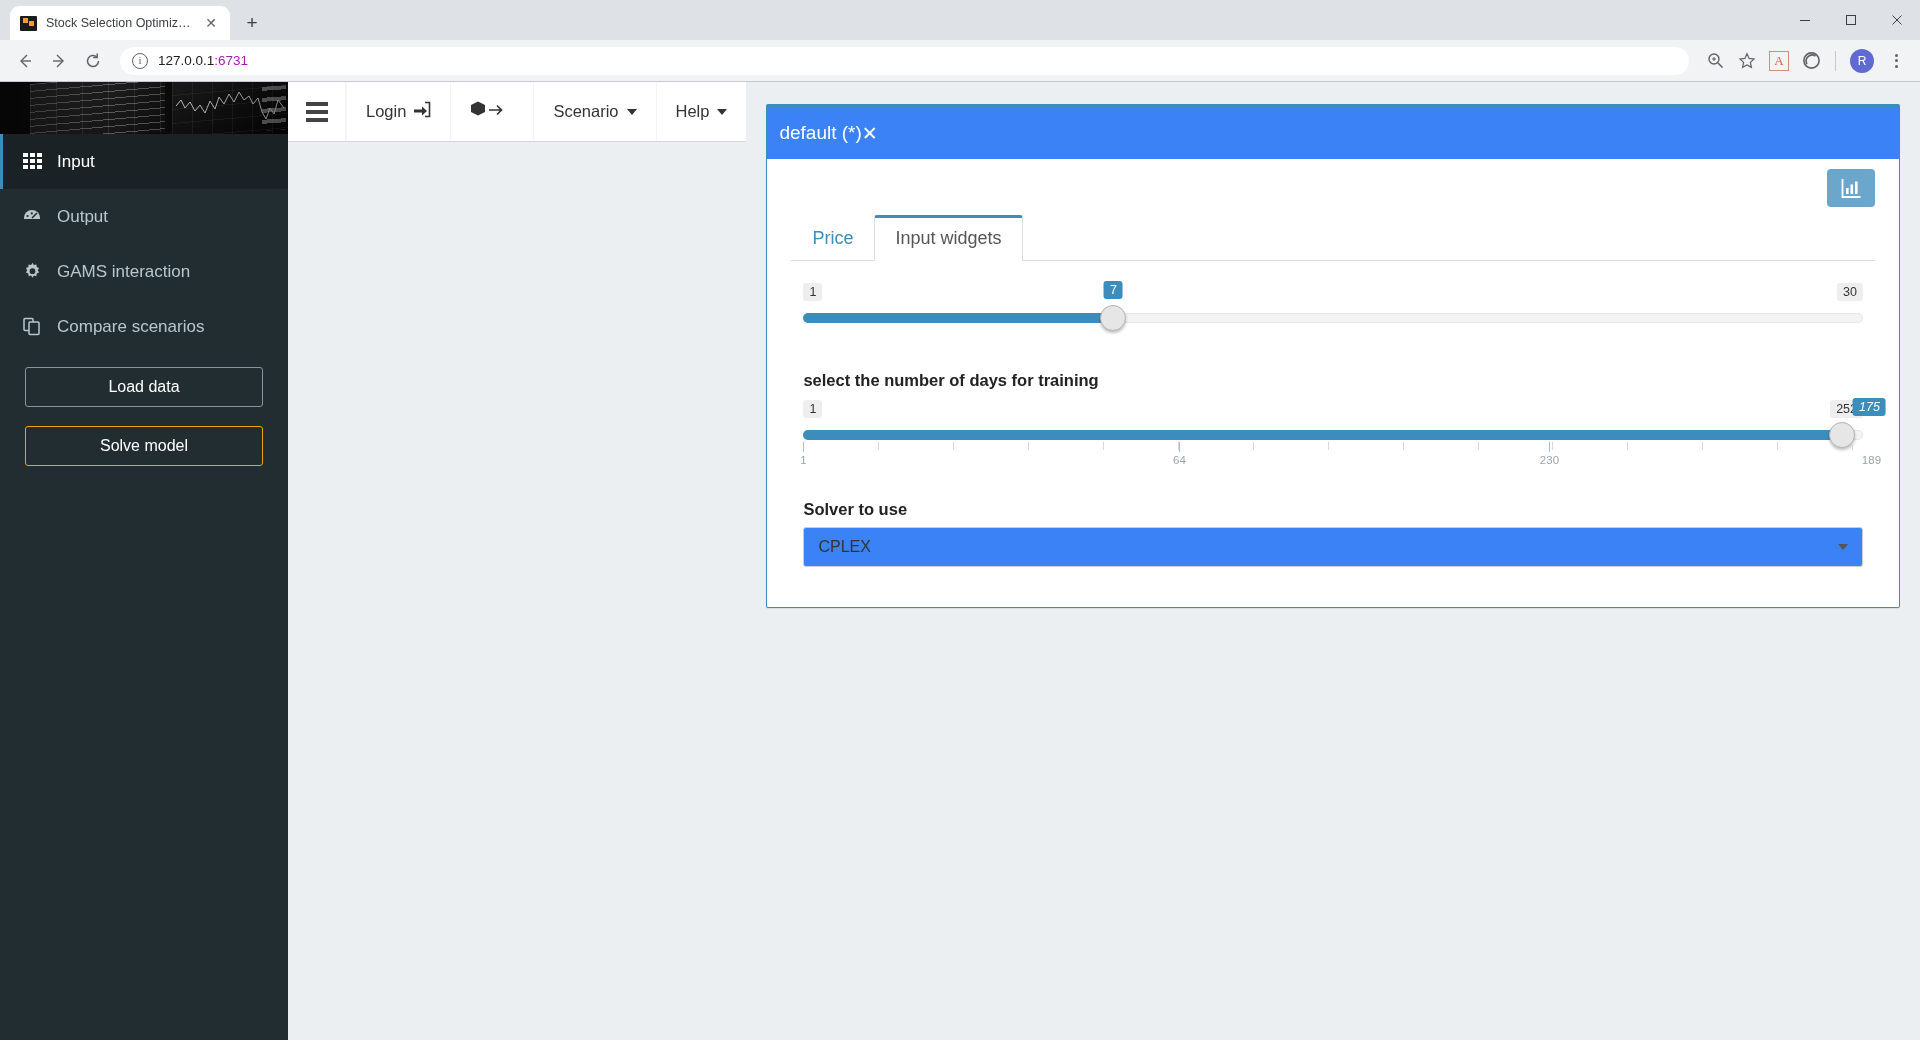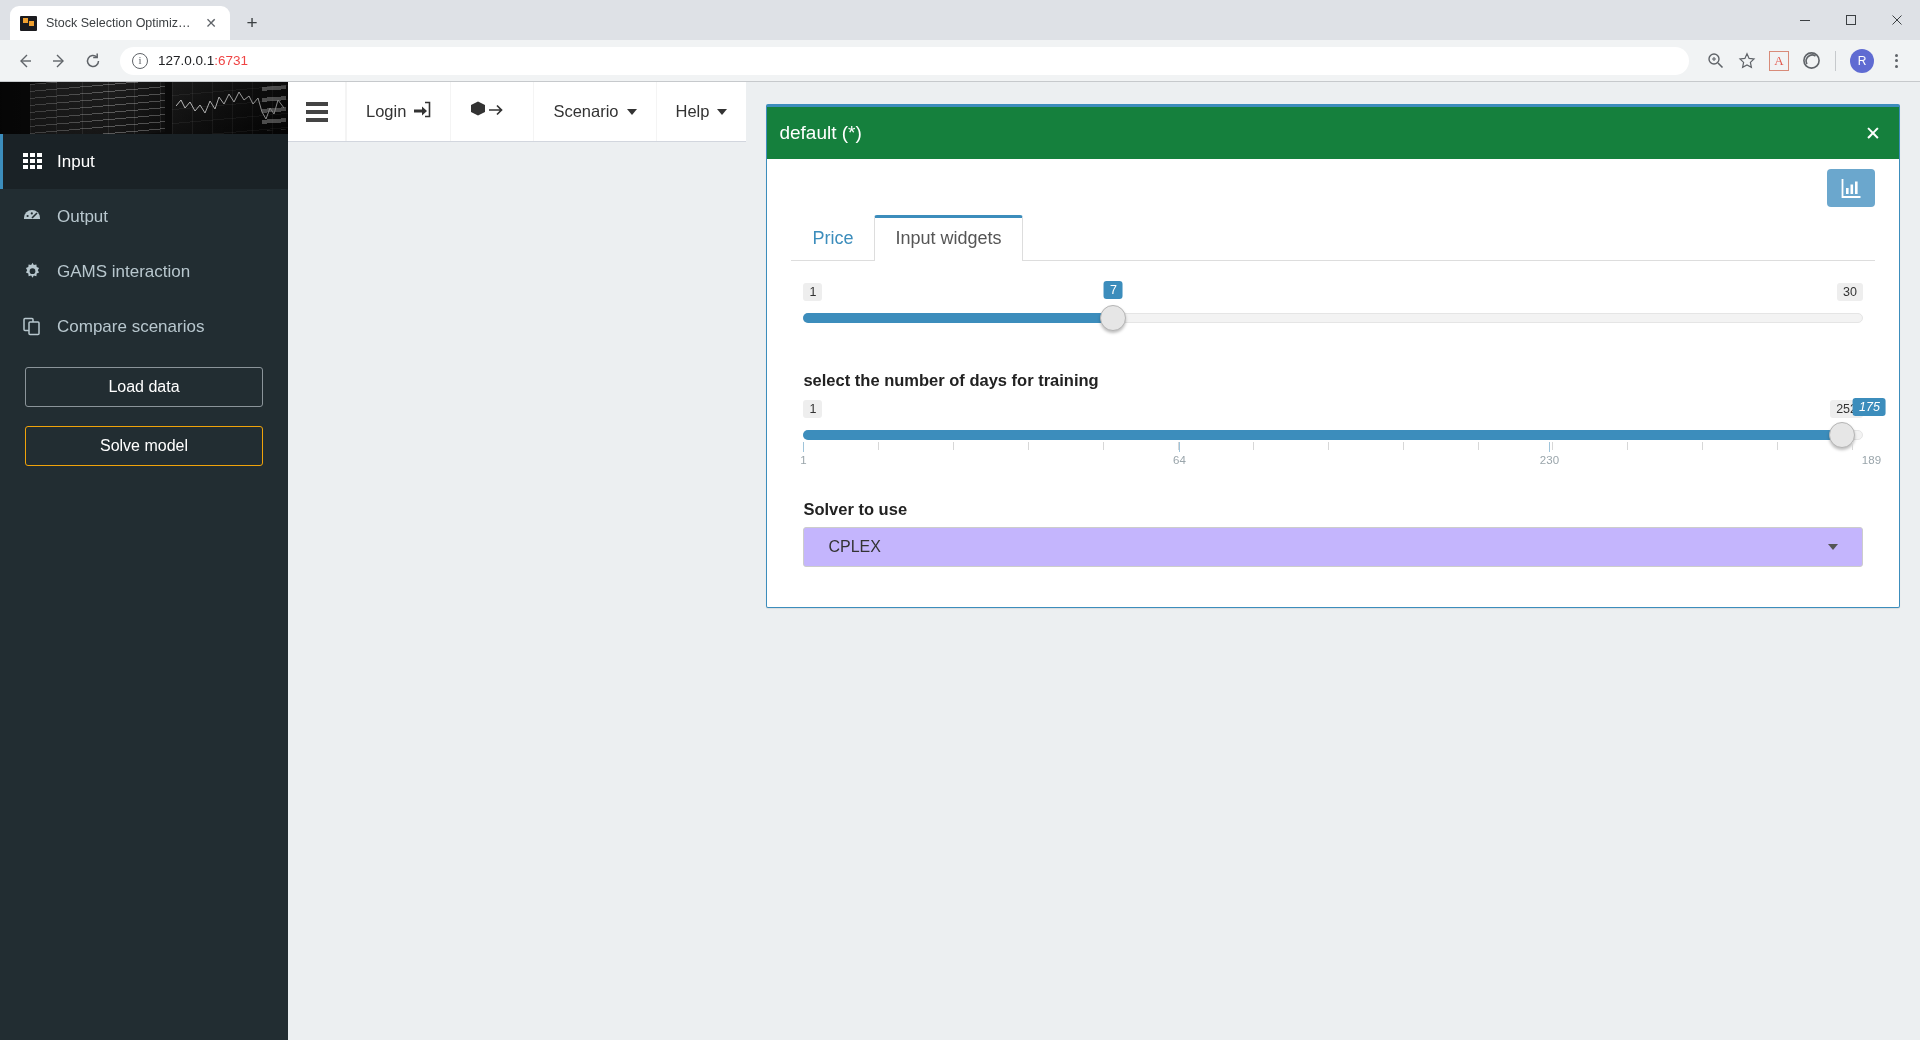--- a/index.html
+++ b/index.html
@@ -77,21 +77,21 @@
     border-radius: 14px; margin: 0 8px;
     display: flex; align-items: center; padding: 0 12px; gap: 10px;
   }
   .omni-info {
     width: 16px; height: 16px; flex: 0 0 16px;
     border: 1.4px solid #5f6368; border-radius: 50%;
     color: #5f6368; font-size: 11px; line-height: 13px; text-align: center;
     font-family: "Liberation Serif", serif;
   }
   .omni-url { font-size: 13.5px; color: #202124; }
-  .omni-url .port { color: #ef4444; }
+  .omni-url .port { color: #a21caf; }
   .tb-icon {
     width: 28px; height: 28px; flex: 0 0 28px;
     display: flex; align-items: center; justify-content: center;
     color: #5f6368; cursor: pointer;
   }
   .tb-sep { width: 1px; height: 20px; background: #c6c9cc; margin: 0 6px; }
   .avatar {
     width: 24px; height: 24px; border-radius: 50%; background: #5f6bd2;
     color: #fff; font-size: 12px; display: flex; align-items: center; justify-content: center;
     cursor: pointer; margin: 0 4px;
@@ -191,24 +191,23 @@
 
   .content { flex: 1 1 auto; padding: 22px 20px; overflow: hidden; }
 
   .panel {
     background: #ffffff; border: 1px solid #3c8dbc; border-top: 3px solid #3c8dbc;
     border-radius: 2px;
     box-shadow: 0 1px 1px rgba(0,0,0,.08);
     max-width: 1572px;
   }
   .panel-head {
-    background: #15803d; color: #ffffff;
-    height: 52px; display: flex; align-items: center; justify-content: space-between;
+    background: #3b82f6; color: #ffffff;
+    height: 52px; display: flex; align-items: center; 
     padding: 0 18px 0 12px;
-    gap: 8px;
   }
   .panel-title { font-size: 19px; }
   .panel-close { font-size: 19px; cursor: pointer; line-height: 1; }
 
   .panel-body { padding: 22px 24px 40px 24px; position: relative; }
 
   .chart-btn {
     position: absolute; right: 24px; top: 10px;
     width: 48px; height: 38px; border-radius: 4px; background: #6ba7cd;
     display: flex; align-items: center; justify-content: center; cursor: pointer;
@@ -261,21 +260,21 @@
   }
   .tick.major { background: #9fc4da; height: 10px; }
   .tick-label {
     position: absolute; top: 12px; transform: translateX(-50%);
     font-size: 11.5px; color: #9aa5ab; white-space: nowrap;
   }
 
   .select-box {
     margin-top: 8px; height: 40px; border: 1px solid #cccccc; border-radius: 3px;
     display: flex; align-items: center; justify-content: space-between;
-    padding: 0 24px; font-size: 16px; color: #333; background: #c4b5fd; cursor: pointer; gap: 28px;
+    padding: 0 14px; font-size: 16px; color: #333; background: #3b82f6; cursor: pointer; gap: 28px;
   }
   .select-caret {
     width: 0; height: 0; border-left: 5px solid transparent; border-right: 5px solid transparent;
     border-top: 6px solid #555;
   }
 </style>
 </head>
 <body>
 
 <div class="browser">

